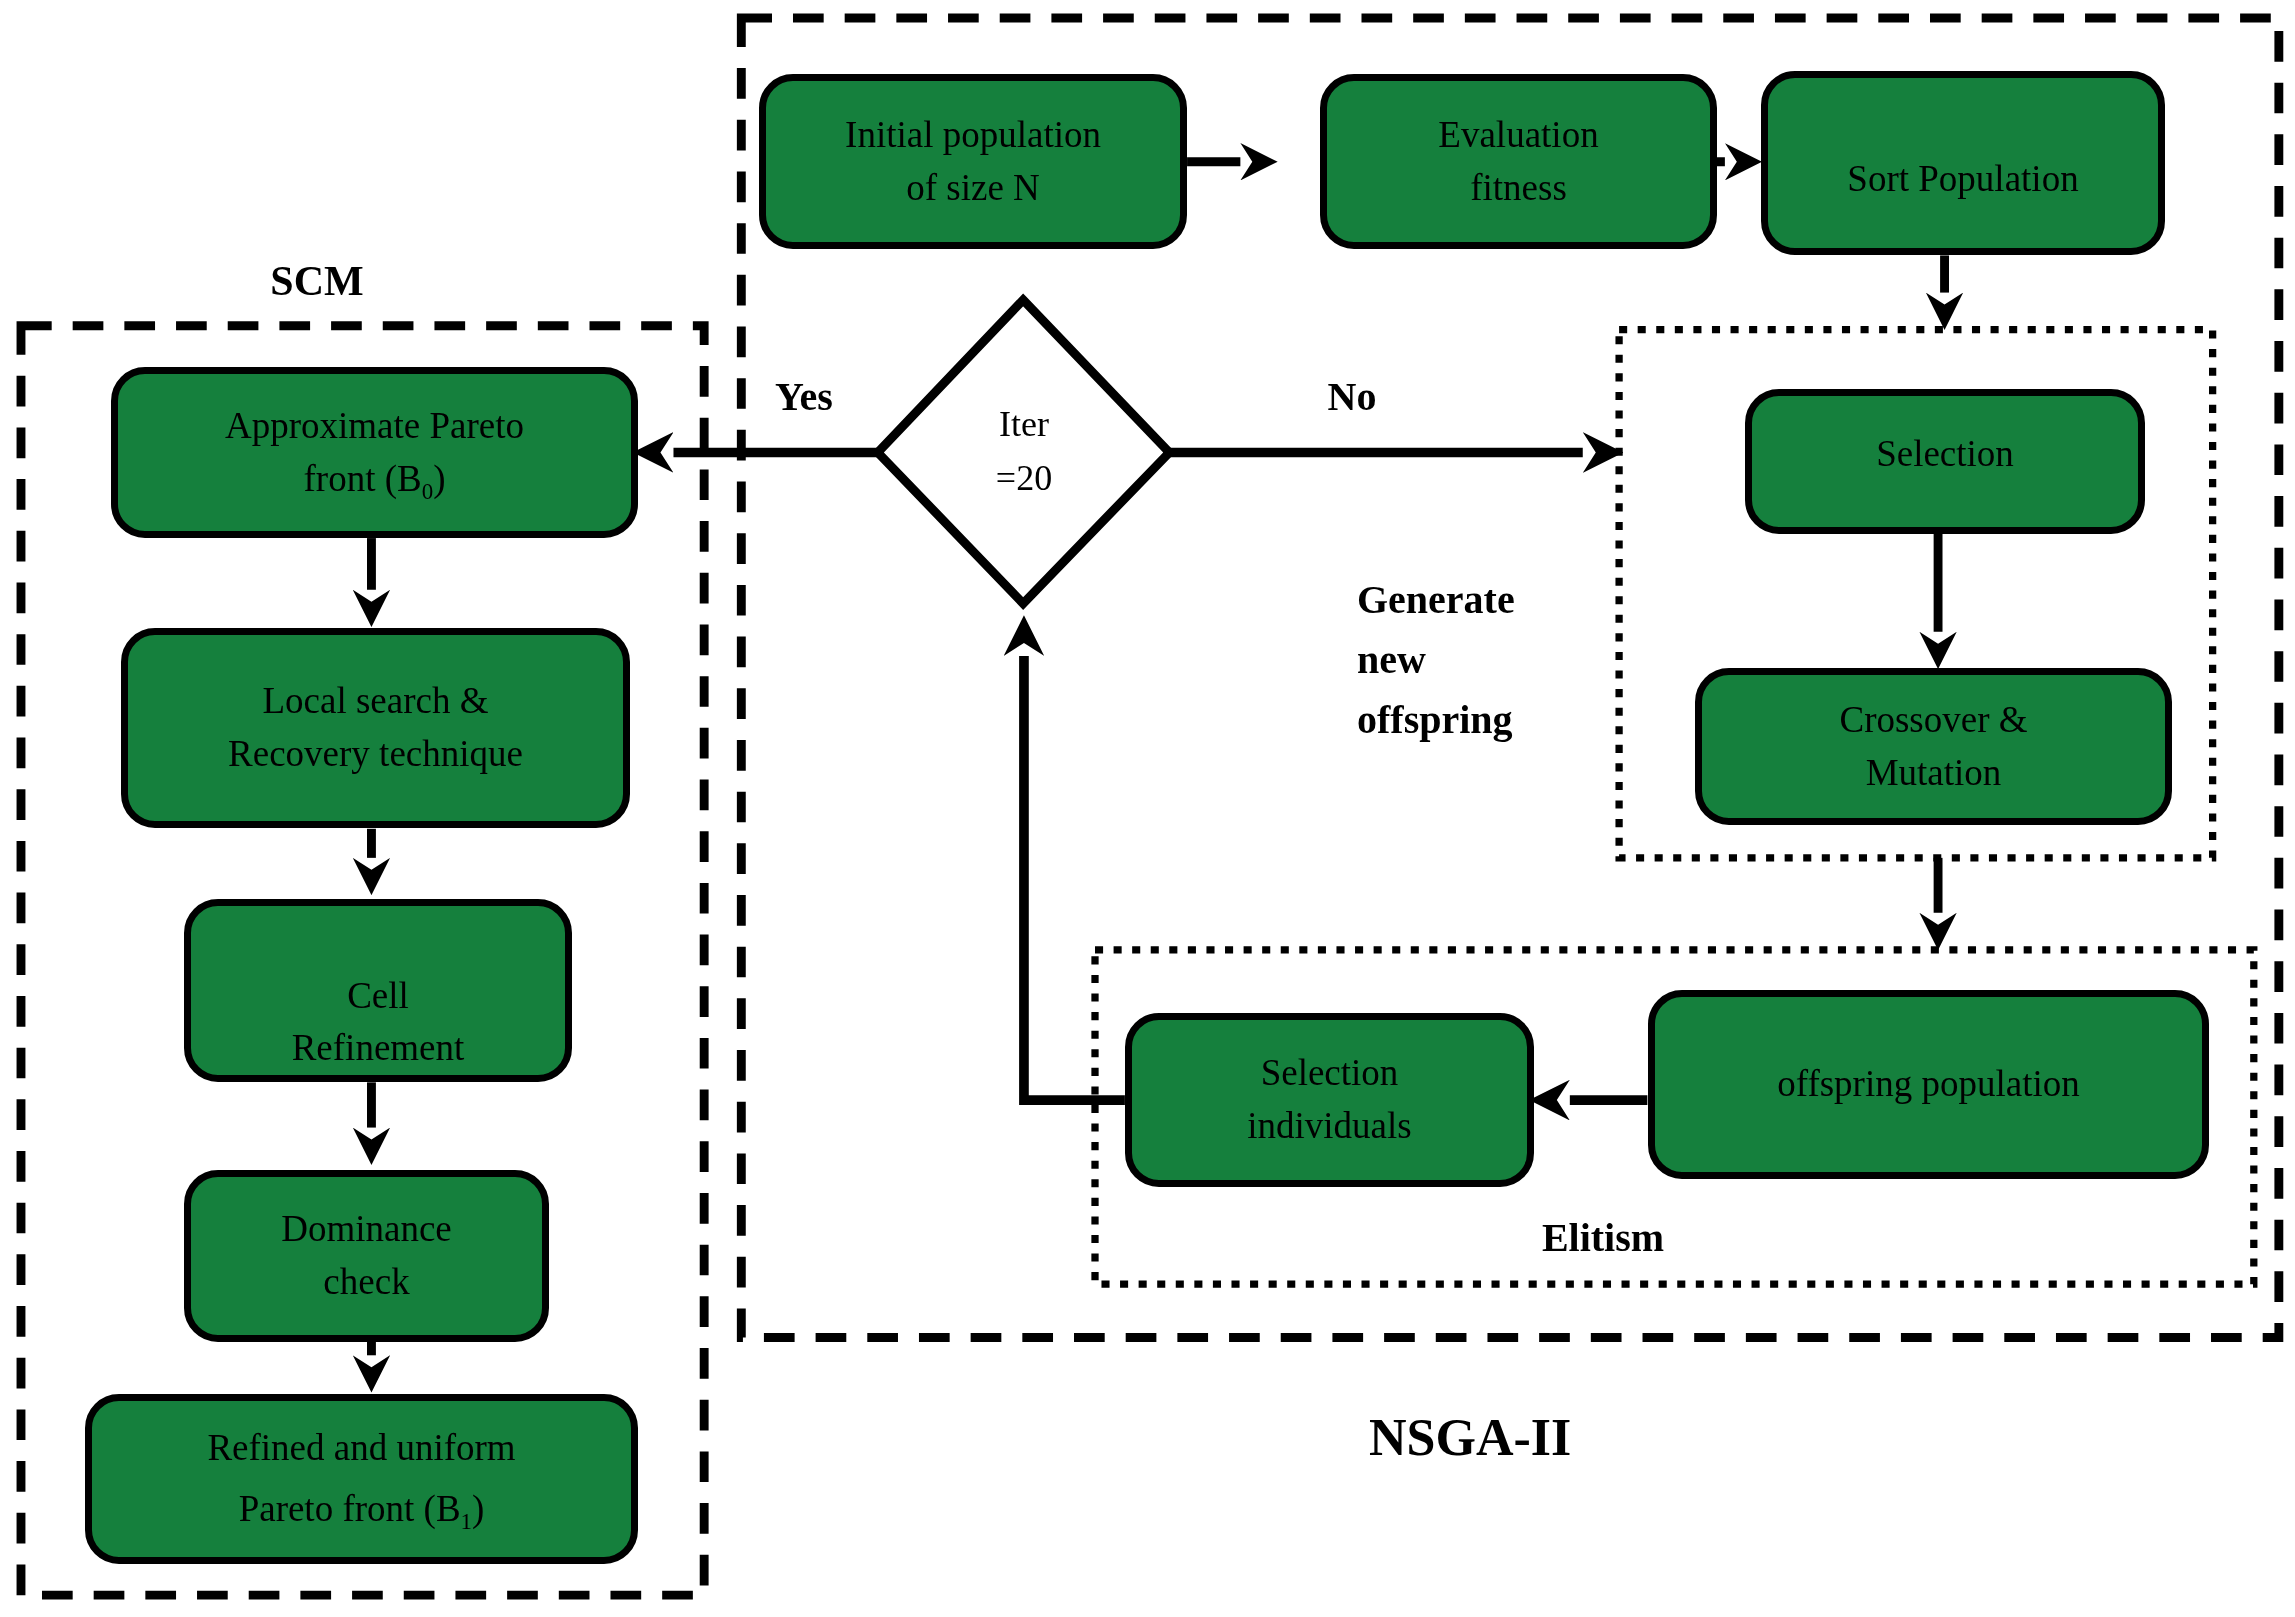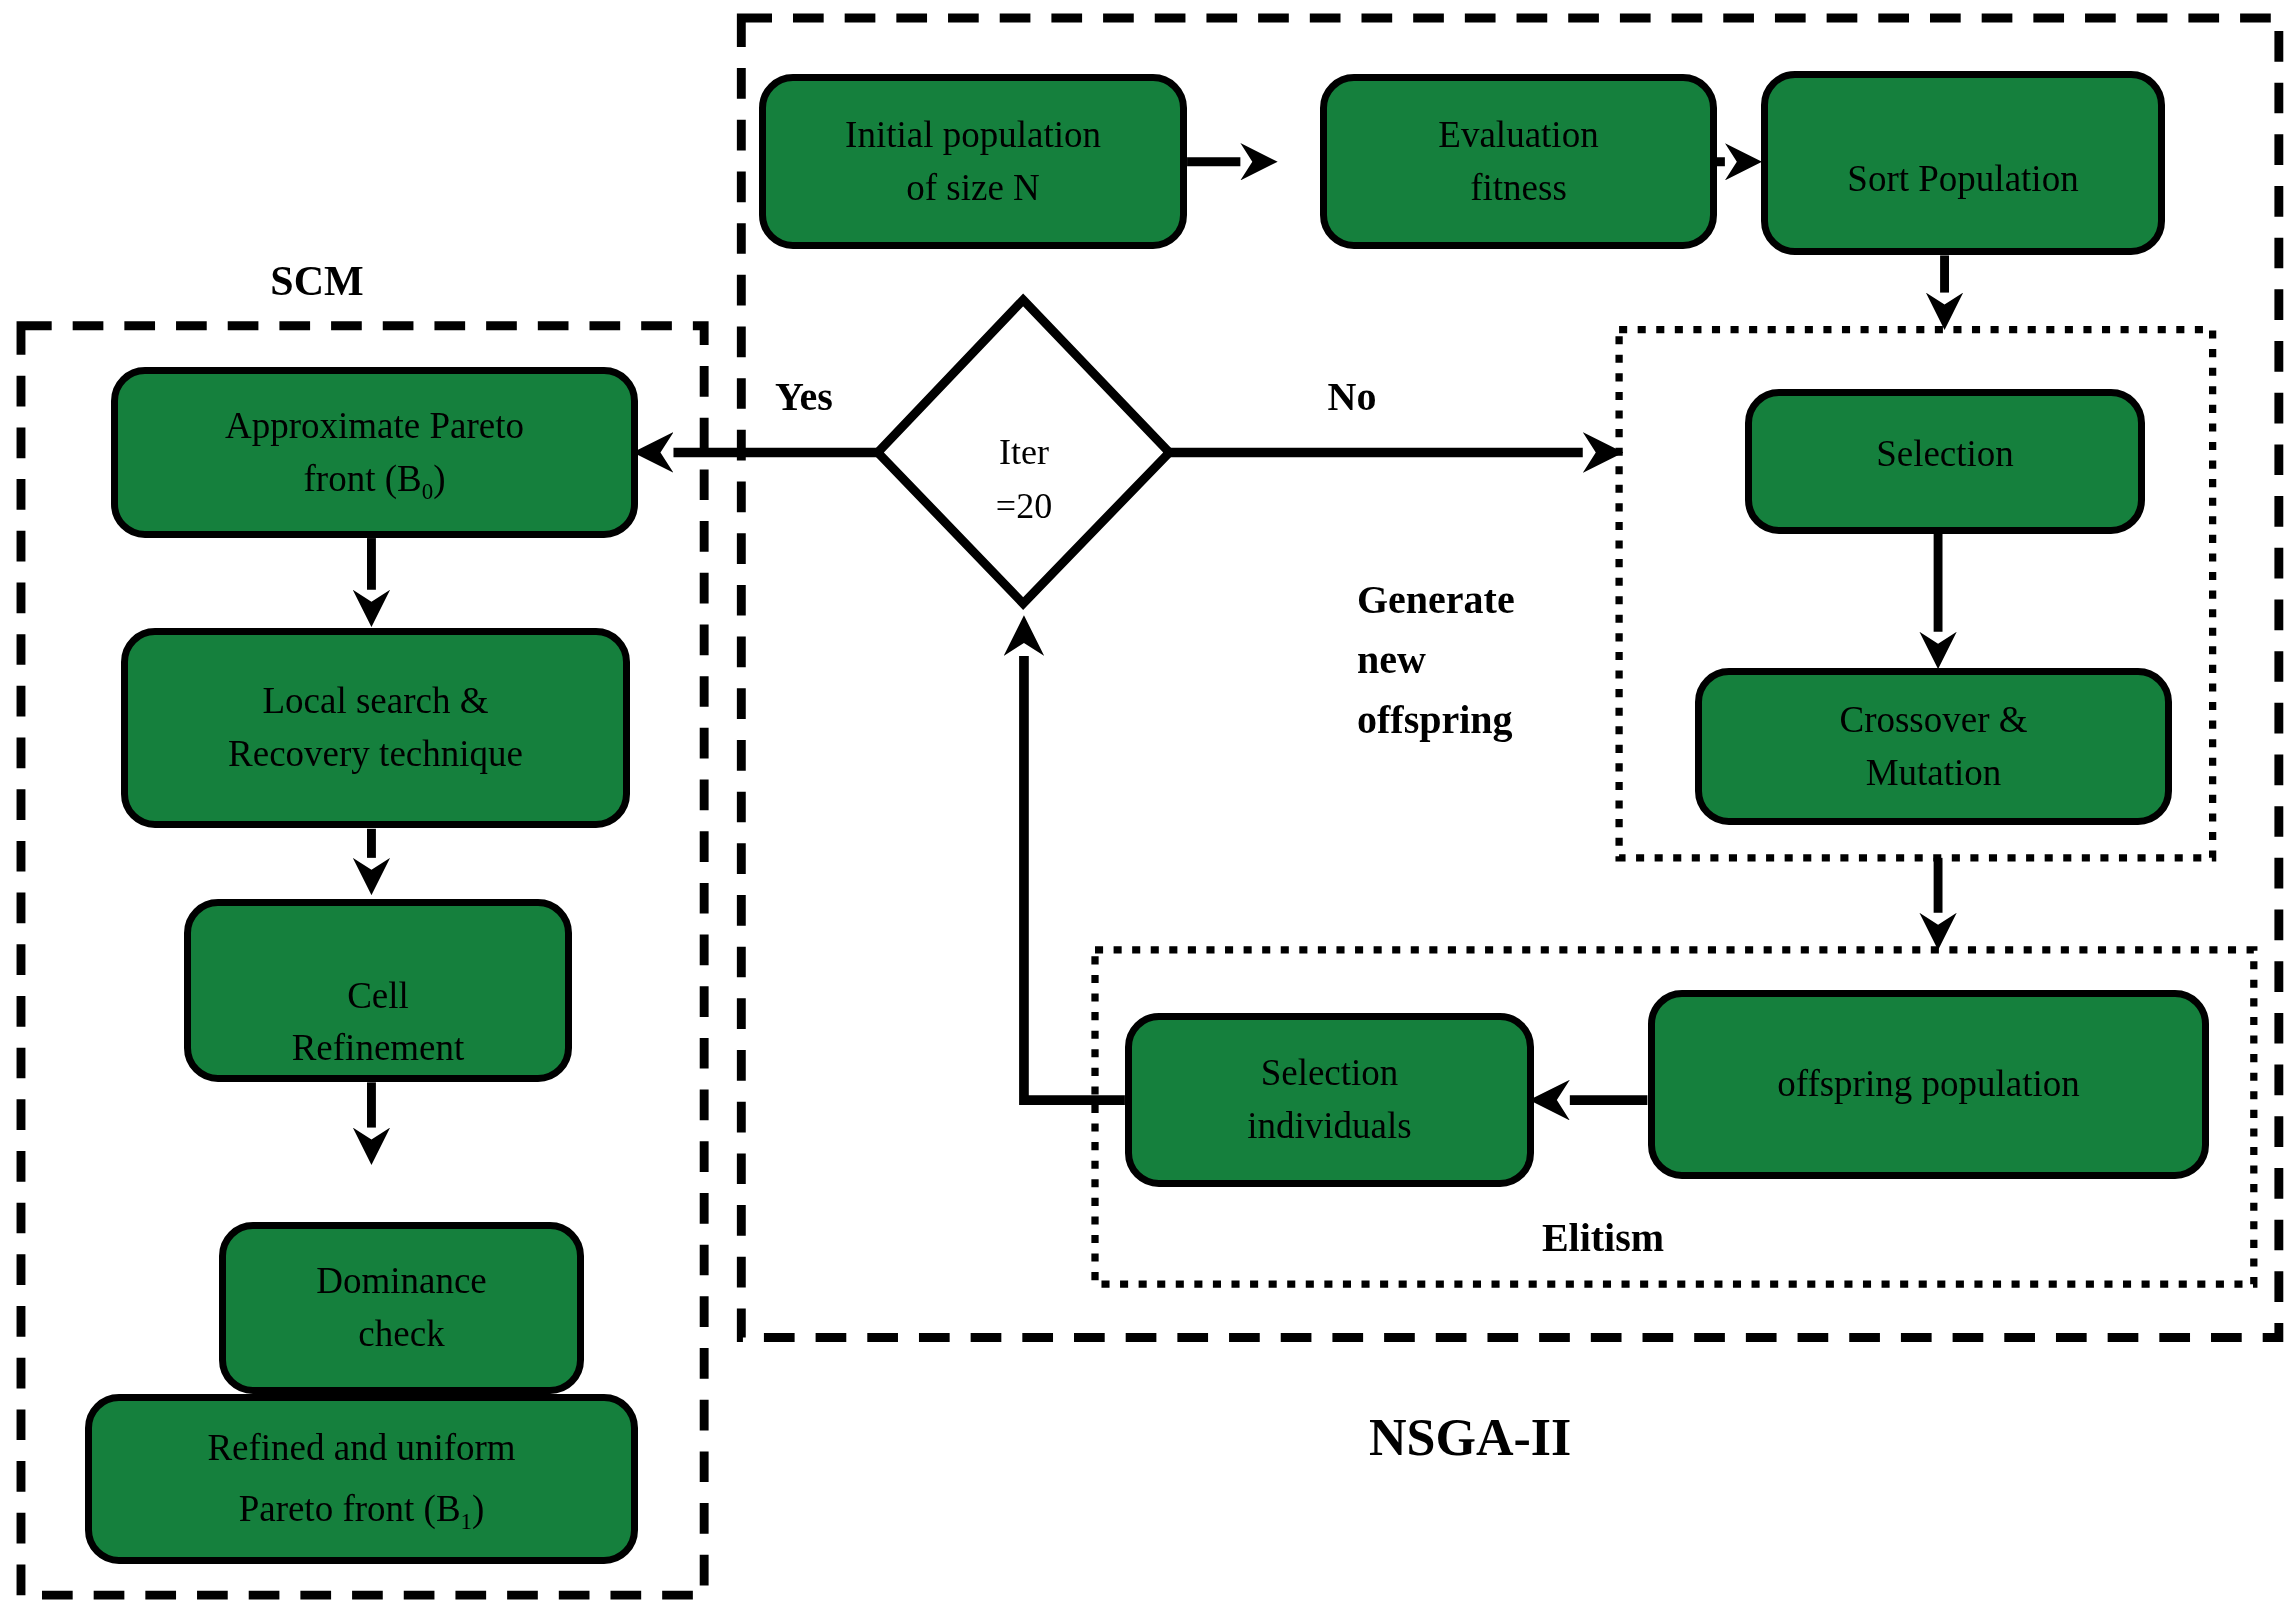--- a/index.html
+++ b/index.html
@@ -87,41 +87,41 @@
   <div class="lbl left" style="left:1369px;top:1405px;width:339px;font-size:52px;">NSGA-II</div>
   <div class="lbl" style="left:723px;top:372px;width:162px;font-size:40px;">Yes</div>
   <div class="lbl" style="left:1271px;top:372px;width:162px;font-size:40px;">No</div>
   <div class="lbl left" style="left:1357px;top:570px;width:267px;font-size:40px;line-height:1.5;">
     <span>Generate</span><br>
     <span>new</span><br>
     <span>offspring</span>
   </div>
   <div class="lbl" style="left:1474px;top:1213px;width:258px;font-size:40px;">Elitism</div>
 
-  <div class="diamond-text" style="left:943px;top:397px;width:162px;margin-top:28px;">
+  <div class="diamond-text" style="left:943px;top:397px;width:162px;">
     <span>Iter</span><br>
     <span>=20</span>
   </div>
 
   <div class="node" style="left:111px;top:367px;width:527px;height:171px;">
     <span>Approximate Pareto</span>
     <span><span>front (B</span><sub>0</sub><span>)</span></span>
   </div>
 
   <div class="node" style="left:121px;top:628px;width:509px;height:200px;">
     <span>Local search &amp;</span>
     <span>Recovery technique</span>
   </div>
 
   <div class="node" style="left:184px;top:899px;width:388px;height:183px;justify-content:flex-end;">
     <span>Cell</span>
     <span>Refinement</span>
   </div>
 
-  <div class="node" style="left:184px;top:1222px;width:365px;height:172px;margin-left:35px;">
+  <div class="node" style="left:184px;top:1170px;width:365px;height:172px;">
     <span>Dominance</span>
     <span>check</span>
   </div>
 
   <div class="node" style="left:85px;top:1394px;width:553px;height:170px;gap:8px;">
     <span>Refined and uniform</span>
     <span><span>Pareto front (B</span><sub>1</sub><span>)</span></span>
   </div>
 
   <div class="node" style="left:759px;top:74px;width:428px;height:175px;">

